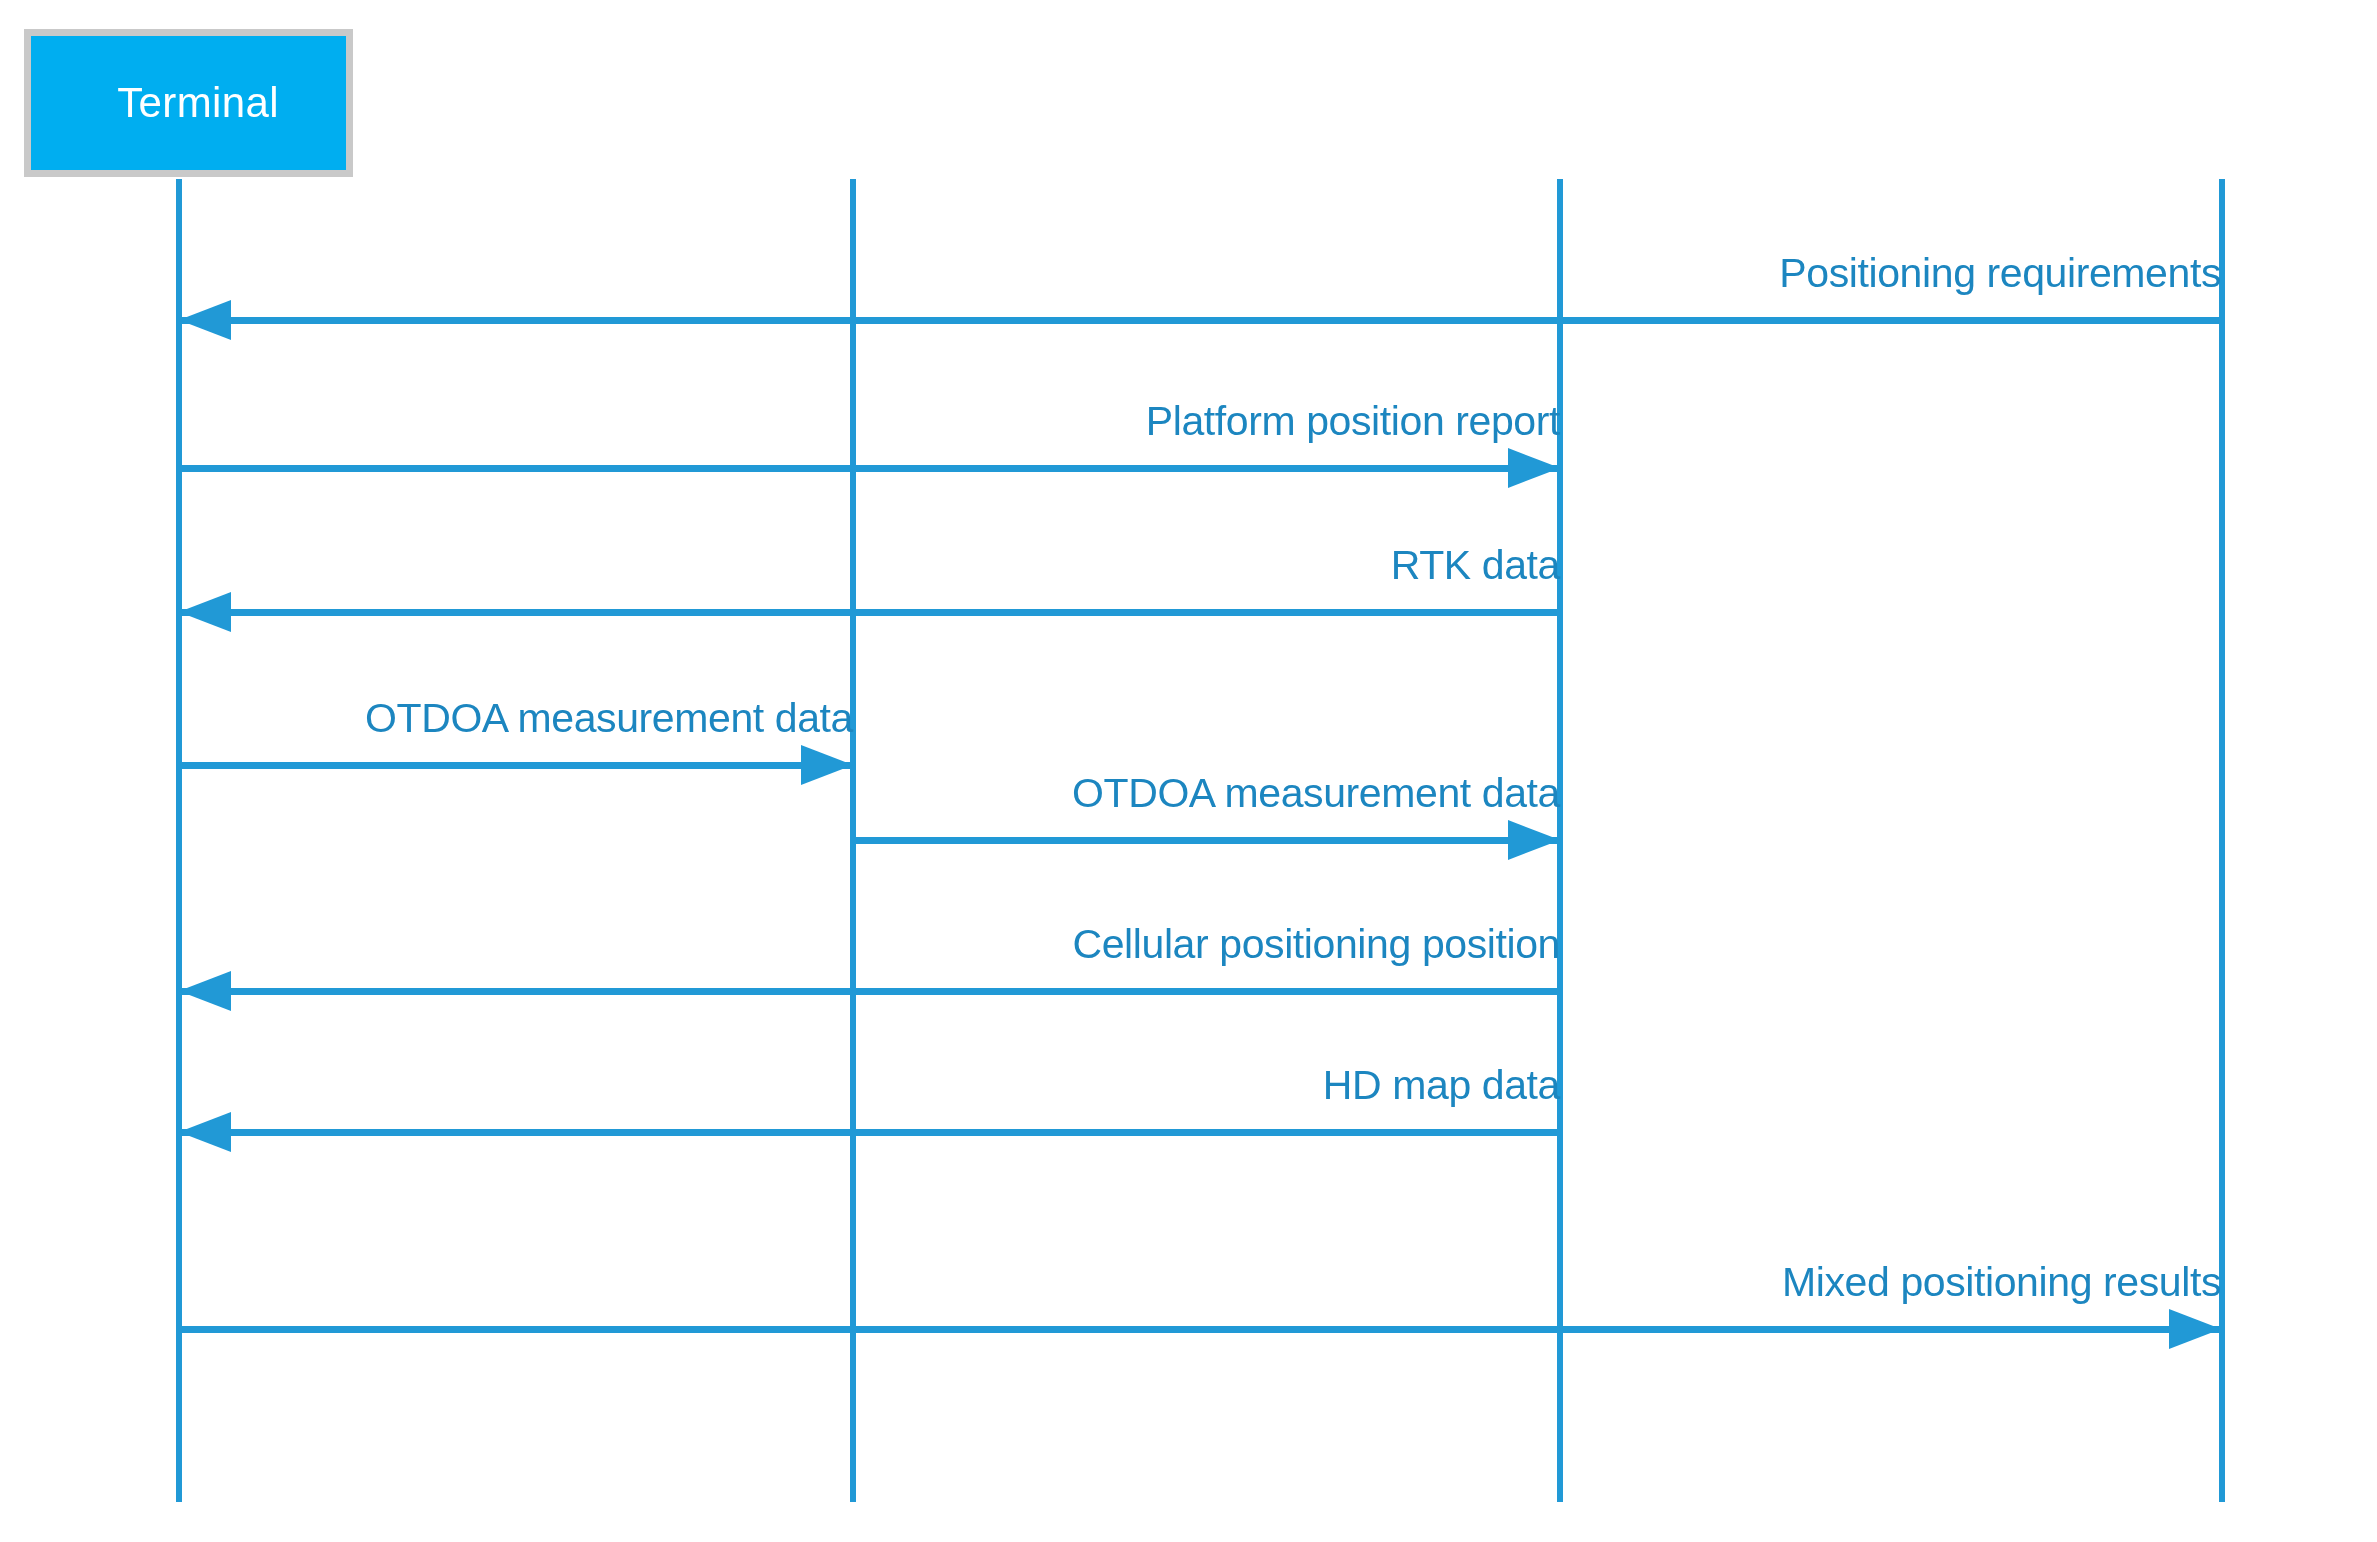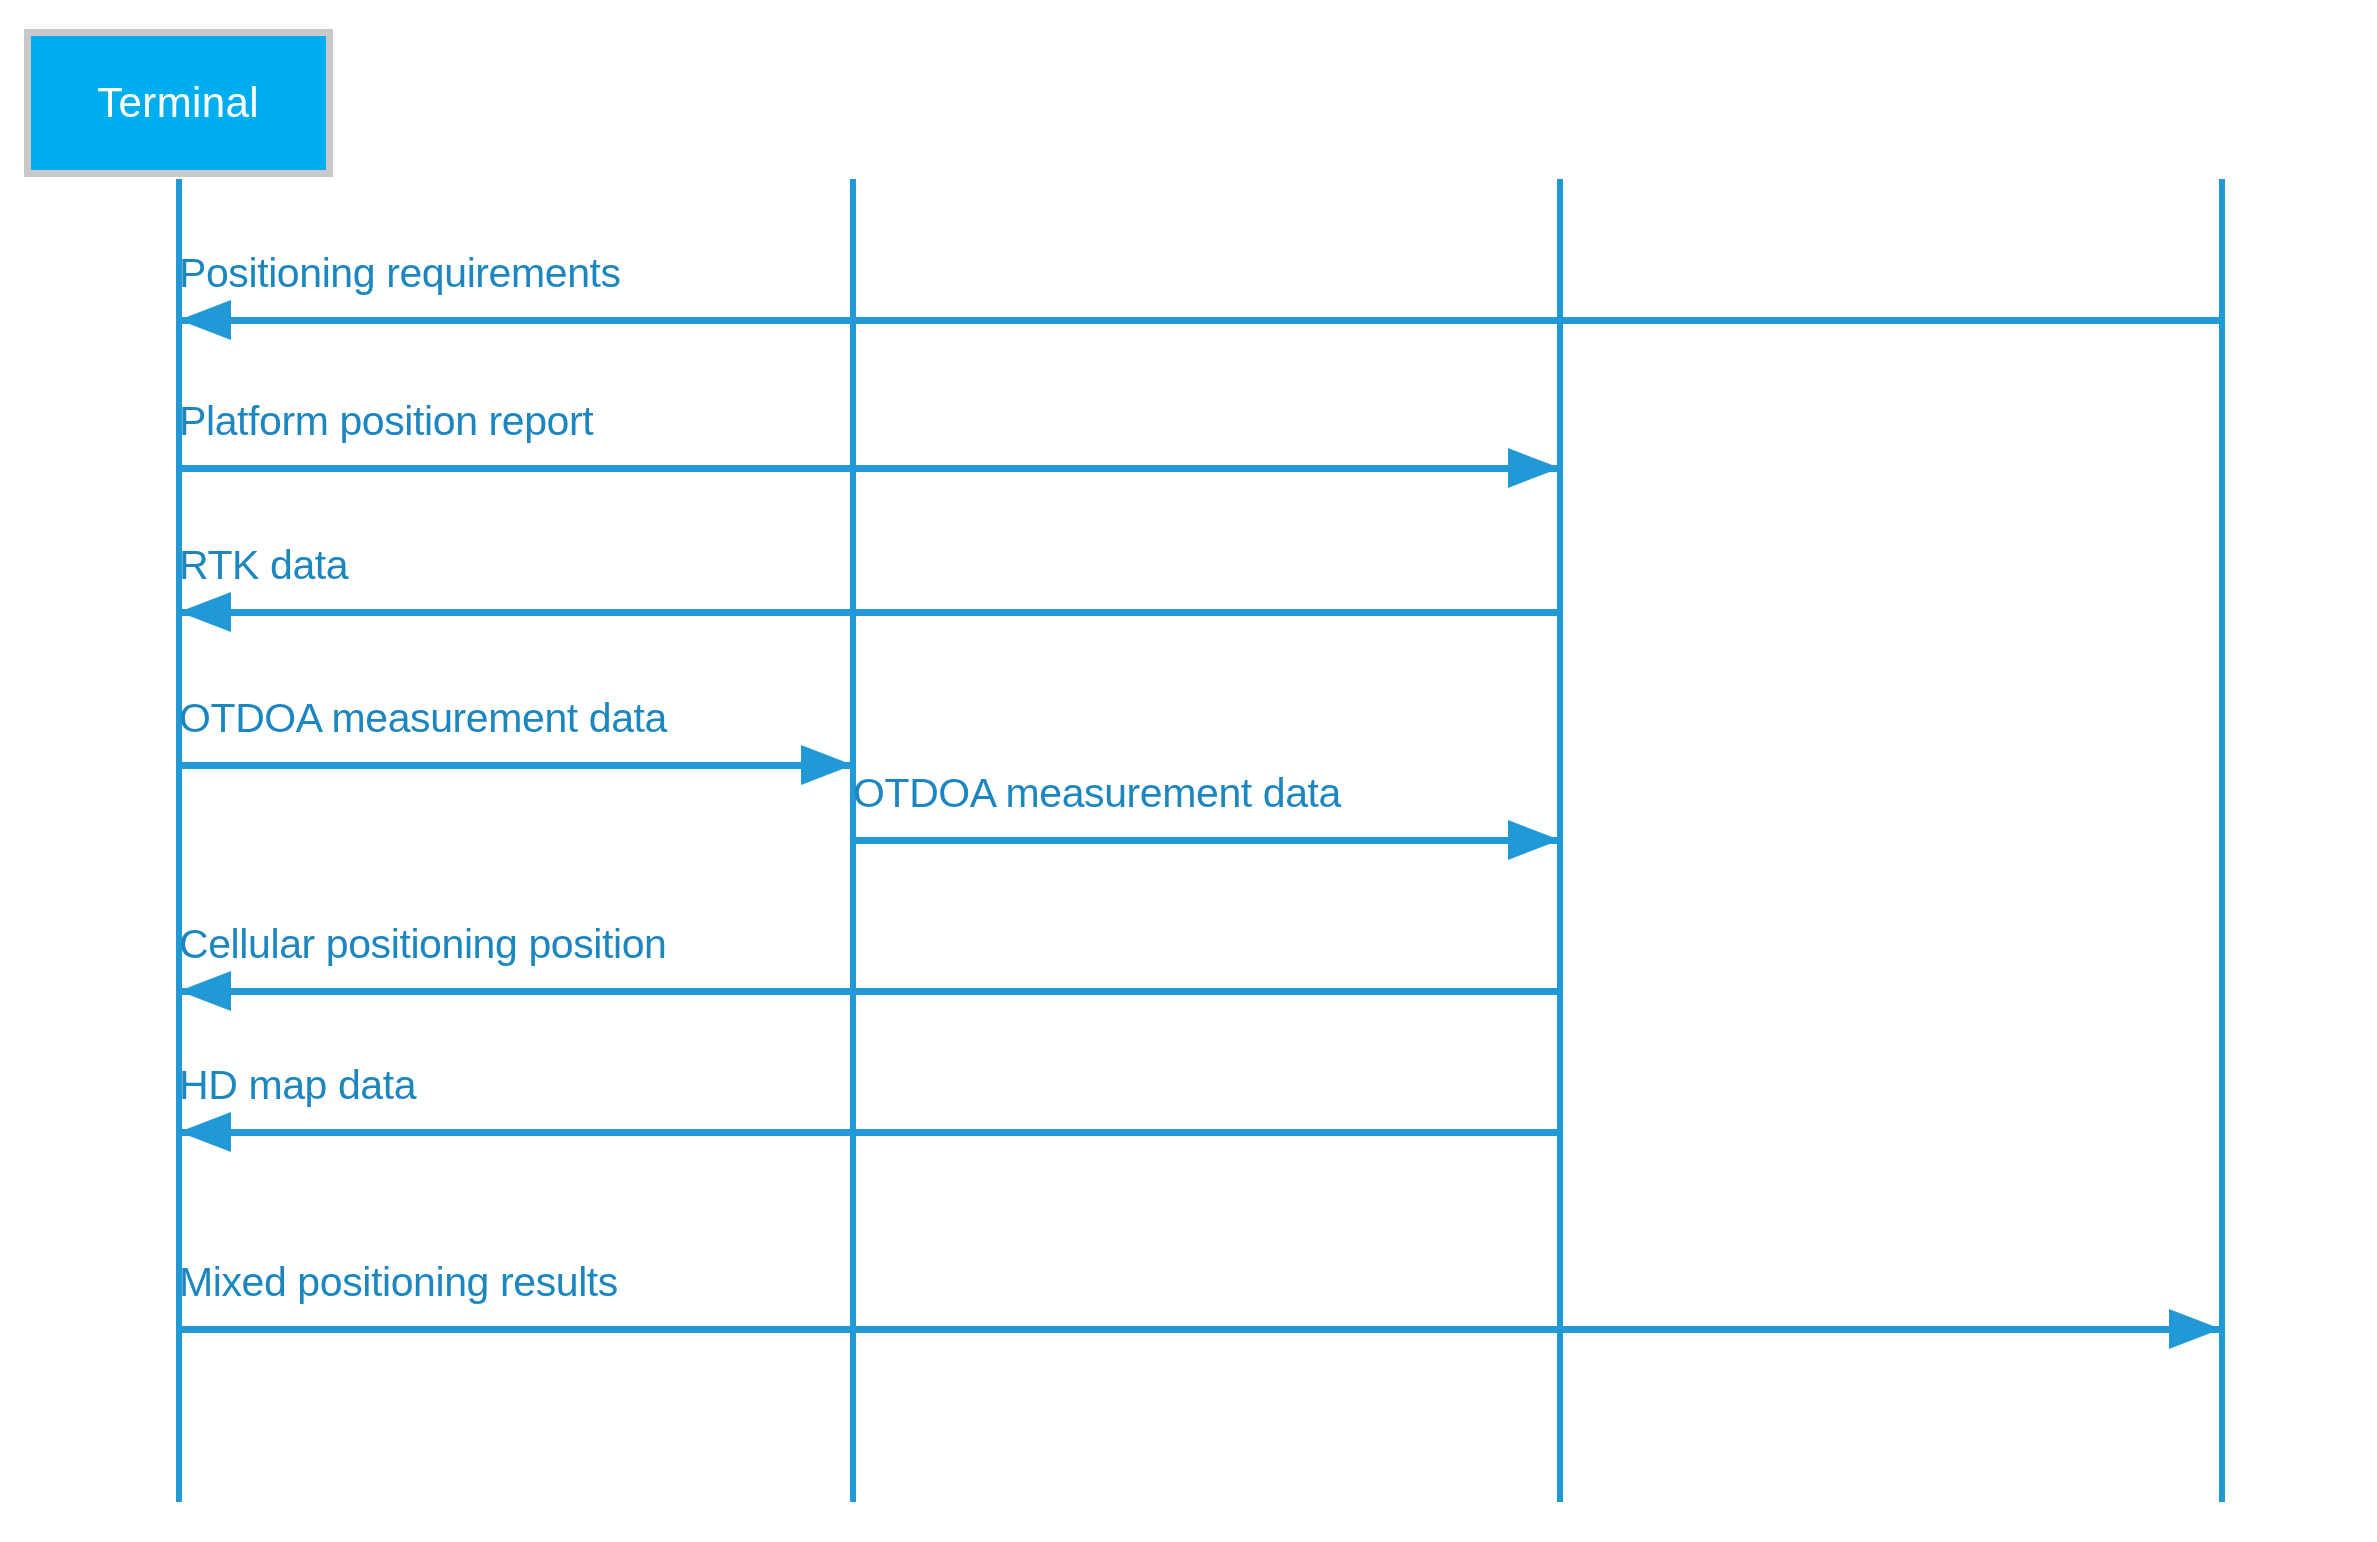--- a/index.html
+++ b/index.html
@@ -23,39 +23,40 @@
     width: 295px;
     height: 134px;
     border: 7.9px solid #c9c9c9;
     background: #2196d3;
     color: #ffffff;
     display: flex;
     align-items: center;
     justify-content: center;
     font-size: 42px;
     letter-spacing: 0.4px;
+    padding-left: 20px;
   }
   .actor.terminal { background: #00aef0; }
 
   
   .lifeline {
     position: absolute;
     top: 179px;
     height: 1323px;
     width: 6.1px;
     background: #2199d6;
   }
 
   
   .message { position: absolute; height: 0; }
   .msg-label {
     position: absolute;
     left: 0; right: 0;
     bottom: 23px;
-    text-align: left;
+    text-align: right;
     font-size: 41px;
     letter-spacing: -0.4px;
     color: #1c86c0;
     white-space: nowrap;
   }
   .msg-line {
     position: absolute;
     left: 0; right: 0;
     top: -3.5px;
     height: 7px;

